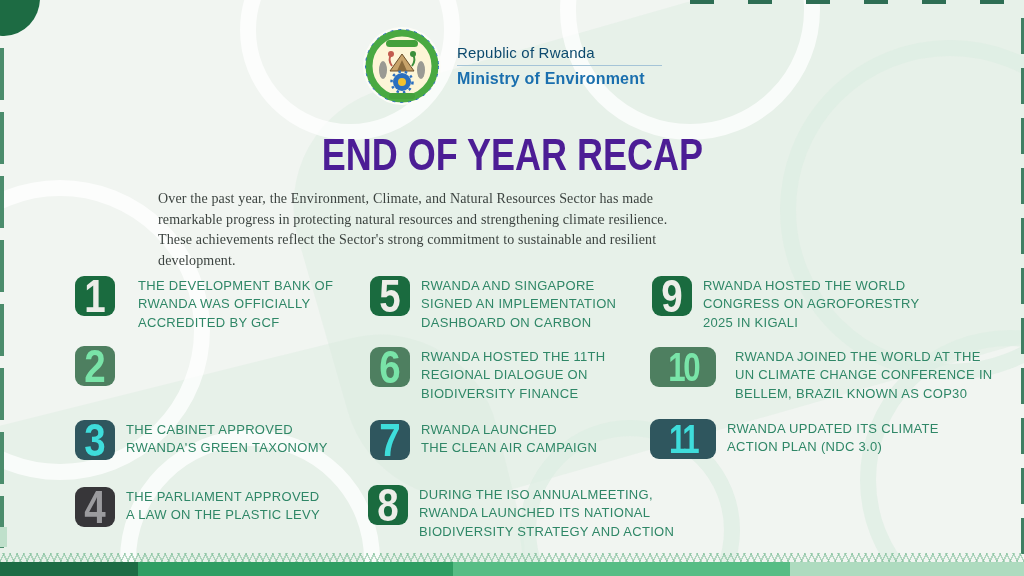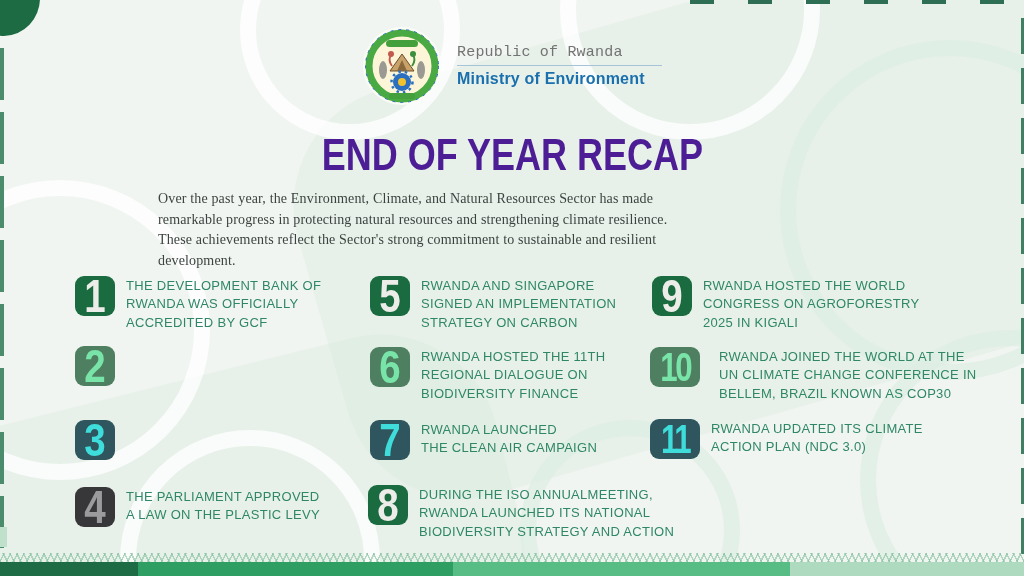--- a/index.html
+++ b/index.html
@@ -33,46 +33,46 @@
   .footer-bar { position:absolute; left:0; bottom:0; width:100%; height:14px; display:flex; }
   .footer-bar .seg1 { width:138px; background:#1d6c45; }
   .footer-bar .seg2 { width:315px; background:#2f9e63; }
   .footer-bar .seg3 { width:337px; background:#57bd85; }
   .footer-bar .seg4 { width:234px; background:#aedbbf; }
 
   
   .header { position:absolute; top:26px; left:0; right:0; display:flex; justify-content:center; align-items:center; gap:15px; }
   .emblem { width:80px; height:80px; }
   .org { display:flex; flex-direction:column; }
-  .org-top { font-size:15px; color:#737373; letter-spacing:.2px; padding-bottom:4px;font-family:Liberation Mono, monospace; }
+  .org-top { font-size:15px; color:#0c4a6e; letter-spacing:.2px; padding-bottom:4px; }
   .org-rule { width:205px; height:1px; background:#a5c4d7; }
   .org-bottom { font-size:16px; font-weight:bold; color:#1a6fae; padding-top:4px; letter-spacing:.2px; }
 
   
   .title { position:absolute; top:129px; left:0; width:100%; text-align:center;
     color:#4c1d95; font-weight:bold; font-size:45px; letter-spacing:0; }
   .title span { display:inline-block; transform:scaleX(.8); transform-origin:center; }
   .intro { position:absolute; left:158px; top:189px; width:700px;
     color:#3b423f; font-size:14px; line-height:1.48; letter-spacing:.15px; white-space:pre-line;font-family:Liberation Serif, serif; }
 
   
   .item { position:absolute; display:flex; align-items:flex-start; gap:11px; }
   .tile { width:40px; height:40px; border-radius:9px; flex:0 0 auto;
     display:flex; align-items:center; justify-content:center; overflow:visible; }
-  .tile.wide { width:50px; }
+  .tile.wide { width:66px; }
   .digit { font-weight:bold; font-size:47px; line-height:40px; display:inline-block;
     transform:scaleX(.82); paint-order:stroke fill; }
   .tile.wide .digit { font-size:40px; letter-spacing:-3px; transform:scaleX(.78); }
   .tA { background:#1a6b3f; } .tA .digit { color:#ecede8; -webkit-text-stroke:2px #1a6b3f; }
   .tB { background:#4e7f60; } .tB .digit { color:#79e4a8; -webkit-text-stroke:2px #4e7f60; }
   .tC { background:#2f565e; } .tC .digit { color:#3edddb; -webkit-text-stroke:2px #2f565e; }
   .tD { background:#373639; } .tD .digit { color:#9b9b9e; -webkit-text-stroke:2px #373639; }
   .itext { color:#2f8767; font-size:13px; line-height:1.42; letter-spacing:.3px;
     white-space:pre-line; padding-top:1px; }
-  .i1  { left:75px;  top:276px; } .i1 .itext  { width:245px; }
+  .i1  { left:75px;  top:276px; } .i1 .itext  { width:245px;margin-left:12px; }
   .i2  { left:75px;  top:346px; } .i2 .itext  { width:245px; }
   .i3  { left:75px;  top:420px; } .i3 .itext  { width:245px; }
   .i4  { left:75px;  top:487px; } .i4 .itext  { width:245px; }
   .i5  { left:370px; top:276px; } .i5 .itext  { width:255px; }
   .i6  { left:370px; top:347px; } .i6 .itext  { width:255px; }
   .i7  { left:370px; top:420px; } .i7 .itext  { width:255px; }
   .i8  { left:368px; top:485px; } .i8 .itext  { width:290px; }
   .i9  { left:652px; top:276px; } .i9 .itext  { width:280px; }
   .i10 { left:650px; top:347px; } .i10 .itext { width:285px;margin-left:8px; }
   .i11 { left:650px; top:419px; } .i11 .itext { width:280px; }
@@ -140,35 +140,37 @@
   </div>
   <div class="item i2">
     <div class="tile tB">
         <span class="digit">2</span>
       </div>
   </div>
   <div class="item i3">
     <div class="tile tC">
         <span class="digit">3</span>
       </div>
+    <div class="itext">THE CABINET APPROVED
+RWANDA'S GREEN TAXONOMY</div>
   </div>
   <div class="item i4">
     <div class="tile tD">
         <span class="digit">4</span>
       </div>
     <div class="itext">THE PARLIAMENT APPROVED
 A LAW ON THE PLASTIC LEVY</div>
   </div>
   <div class="item i5">
     <div class="tile tA">
         <span class="digit">5</span>
       </div>
     <div class="itext">RWANDA AND SINGAPORE
 SIGNED AN IMPLEMENTATION
-STRATEGY ON CARBON</div>
+DASHBOARD ON CARBON</div>
   </div>
   <div class="item i6">
     <div class="tile tB">
         <span class="digit">6</span>
       </div>
     <div class="itext">RWANDA HOSTED THE 11TH
 REGIONAL DIALOGUE ON
 BIODIVERSITY FINANCE</div>
   </div>
   <div class="item i7">

